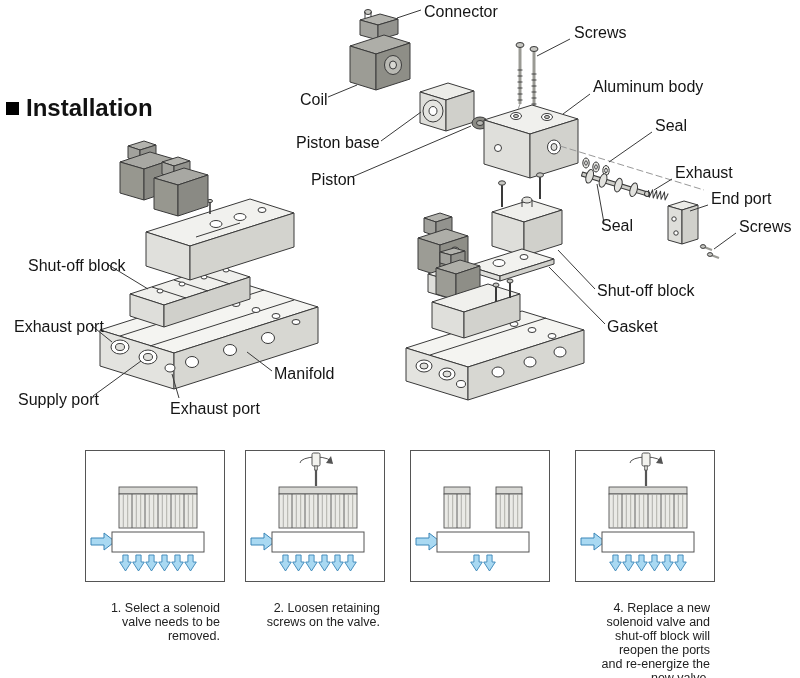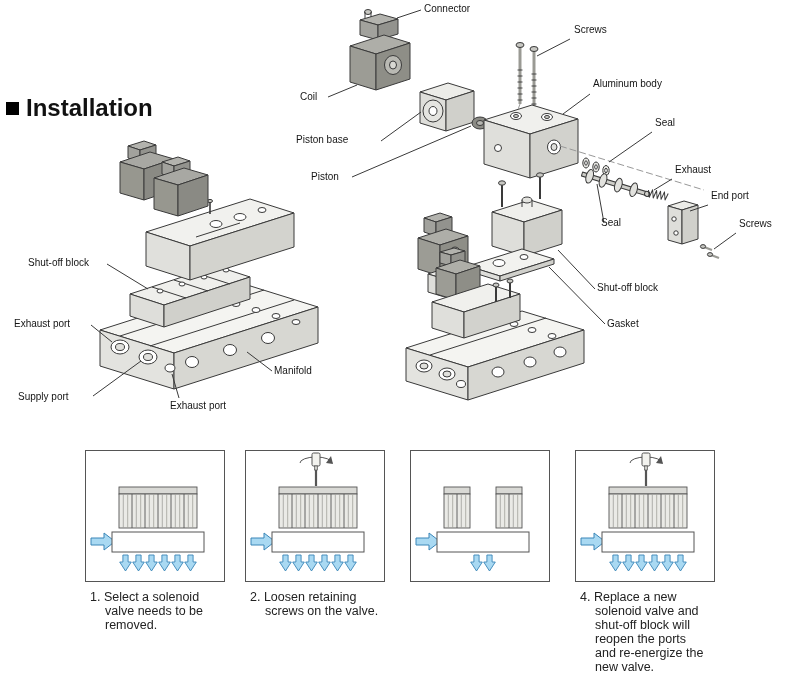--- a/index.html
+++ b/index.html
@@ -6,27 +6,27 @@
   html,body { width:800px; height:678px; }
   body { background:#fff; font-family:"Liberation Sans", sans-serif; color:#1a1a1a; }
   .page { position:relative; width:800px; height:678px; background:#fff; overflow:hidden; }
 
   .section-header { position:absolute; left:6px; top:94px; display:flex; align-items:center; gap:7px;
                     font-weight:bold; font-size:24px; color:#111; }
   .bullet { width:13px; height:13px; background:#000; display:inline-block; }
 
   .diagram { position:absolute; left:0; top:0; width:800px; height:448px; }
   .diagram svg.art { position:absolute; left:0; top:0; }
-  .dlabel { position:absolute; font-size:10px; white-space:nowrap; color:#151515; }
+  .dlabel { position:absolute; font-size:16px; white-space:nowrap; color:#151515; }
 
   .steps { position:absolute; left:0; top:450px; width:800px; height:228px; }
   .step { position:absolute; top:0; width:150px; display:flex; flex-direction:column; align-items:center; }
   .figure { width:140px; height:132px; border:1px solid #555; background:#fff; }
-  .caption { margin-top:8px; width:130px; font-size:12.5px; line-height:1.12;
-             padding-left:15px; text-indent:-15px; color:#222; }
+  .caption { margin-top:19px; width:130px; font-size:12.5px; line-height:1.12;
+             padding-left:15px; text-indent:-15px; color:#222;text-align:right; }
 </style>
 </head>
 <body>
 
 <div class="page">
 
   <svg width="0" height="0" style="position:absolute">
     <defs>
       <g id="fullStack">
         <rect x="33" y="36" width="78" height="7" fill="#d9d9d5" stroke="#555" stroke-width="0.9"></rect>

